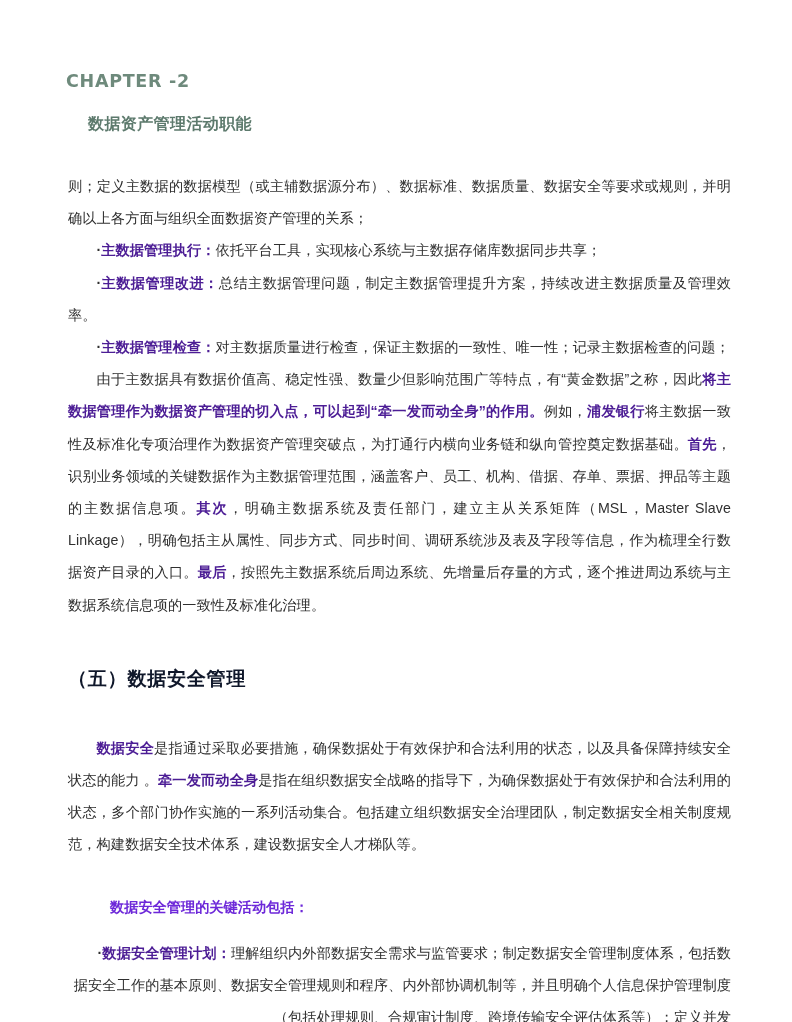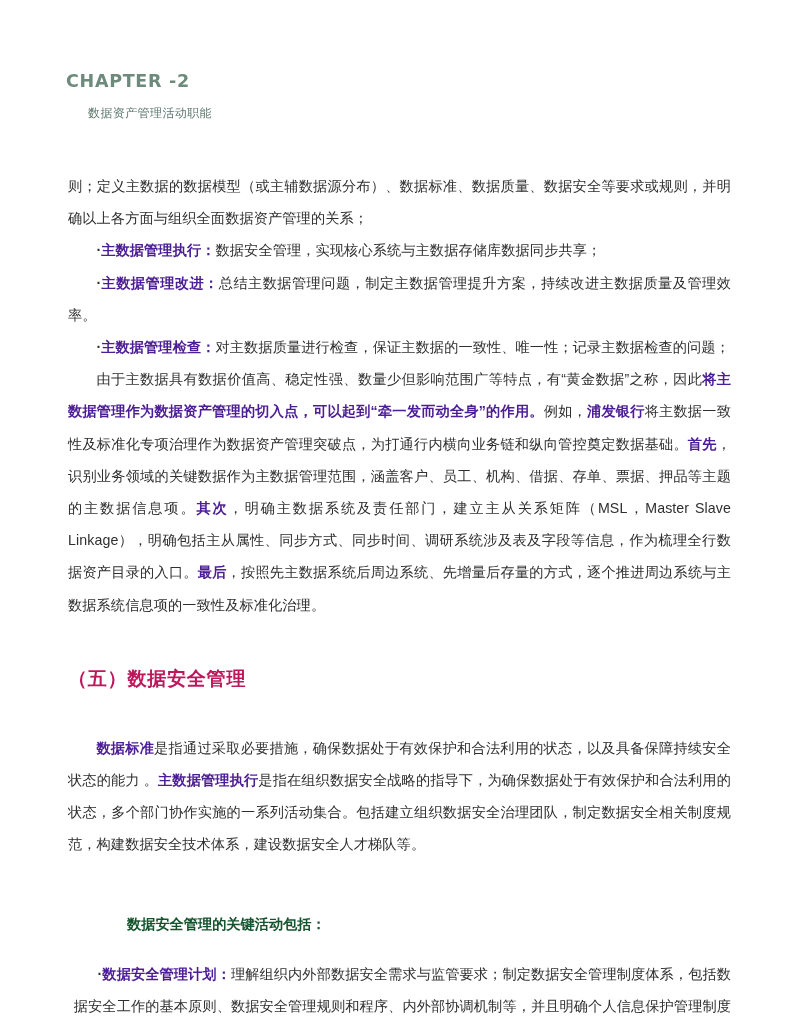--- a/index.html
+++ b/index.html
@@ -33,24 +33,24 @@
   .chapter-label {
     font-family: "DejaVu Sans", sans-serif;
     font-size: 17.5px;
     font-weight: 700;
     letter-spacing: 0.7px;
     color: #6e8a7c;
     line-height: 1.1;
     white-space: nowrap;
   }
   .chapter-subtitle {
-    margin-top: 15px;
+    margin-top: 23px;
     margin-left: 22px;
-    font-size: 12px;
-    font-weight: 400;
+    font-size: 16px;
+    font-weight: 700;
     color: #5d7a6d;
     letter-spacing: 0.4px;
     line-height: 1.2;
     white-space: nowrap;
   }
 
   
   .body-col {
     position: absolute;
     left: 68px;
@@ -84,67 +84,67 @@
     font-weight: 700;
     color: #4c1d95;
   }
 
   
   .section-heading {
     margin: 0;
     padding: 0;
     font-size: 19px;
     font-weight: 700;
-    color: #be185d;
+    color: #0f172a;
     letter-spacing: 0.8px;
     line-height: 1.3;
   }
 
   .gap-before-heading { height: 46px; }
   .gap-after-heading  { height: 40px; }
   .gap-small          { height: 31px; }
 
   .subhead {
-    margin: 17px;
+    margin: 0;
     font-size: 14.2px;
     line-height: 32.2px;
     font-weight: 700;
-    color: #14532d;
+    color: #6d28d9;
     text-indent: 42px;
   }
 </style>
 </head>
 <body>
 
 <div class="page">
 
   <div class="chapter-header">
     <div class="chapter-label">CHAPTER -2</div>
     <div class="chapter-subtitle">数据资产管理活动职能</div>
   </div>
 
   <div class="body-col">
 
     <p class="para">则；定义主数据的数据模型（或主辅数据源分布）、数据标准、数据质量、数据安全等要求或规则，并明确以上各方面与组织全面数据资产管理的关系；</p>
 
-    <p class="para bullet-para"><span class="bullet-dot">·</span><span class="b">主数据管理执行：</span><span>数据安全管理，实现核心系统与主数据存储库数据同步共享；</span></p>
+    <p class="para bullet-para"><span class="bullet-dot">·</span><span class="b">主数据管理执行：</span><span>依托平台工具，实现核心系统与主数据存储库数据同步共享；</span></p>
 
     <p class="para bullet-para"><span class="bullet-dot">·</span><span class="b">主数据管理改进：</span><span>总结主数据管理问题，制定主数据管理提升方案，持续改进主数据质量及管理效率。</span></p>
 
     <p class="para bullet-para"><span class="bullet-dot">·</span><span class="b">主数据管理检查：</span><span>对主数据质量进行检查，保证主数据的一致性、唯一性；记录主数据检查的问题；</span></p>
 
     <p class="para indent2"><span>由于主数据具有数据价值高、稳定性强、数量少但影响范围广等特点，有“黄金数据”之称，因此</span><span class="b">将主数据管理作为数据资产管理的切入点，可以起到“牵一发而动全身”的作用。</span><span>例如，</span><span class="b">浦发银行</span><span>将主数据一致性及标准化专项治理作为数据资产管理突破点，为打通行内横向业务链和纵向管控奠定数据基础。</span><span class="b">首先</span><span>，识别业务领域的关键数据作为主数据管理范围，涵盖客户、员工、机构、借据、存单、票据、押品等主题的主数据信息项。</span><span class="b">其次</span><span>，明确主数据系统及责任部门，建立主从关系矩阵（MSL，Master Slave Linkage），明确包括主从属性、同步方式、同步时间、调研系统涉及表及字段等信息，作为梳理全行数据资产目录的入口。</span><span class="b">最后</span><span>，按照先主数据系统后周边系统、先增量后存量的方式，逐个推进周边系统与主数据系统信息项的一致性及标准化治理。</span></p>
 
     <div class="gap-before-heading"></div>
 
     <h2 class="section-heading">（五）数据安全管理</h2>
 
     <div class="gap-after-heading"></div>
 
-    <p class="para indent2"><span class="b">数据标准</span><span>是指通过采取必要措施，确保数据处于有效保护和合法利用的状态，以及具备保障持续安全状态的能力 。</span><span class="b">主数据管理执行</span><span>是指在组织数据安全战略的指导下，为确保数据处于有效保护和合法利用的状态，多个部门协作实施的一系列活动集合。包括建立组织数据安全治理团队，制定数据安全相关制度规范，构建数据安全技术体系，建设数据安全人才梯队等。</span></p>
+    <p class="para indent2"><span class="b">数据安全</span><span>是指通过采取必要措施，确保数据处于有效保护和合法利用的状态，以及具备保障持续安全状态的能力 。</span><span class="b">牵一发而动全身</span><span>是指在组织数据安全战略的指导下，为确保数据处于有效保护和合法利用的状态，多个部门协作实施的一系列活动集合。包括建立组织数据安全治理团队，制定数据安全相关制度规范，构建数据安全技术体系，建设数据安全人才梯队等。</span></p>
 
     <div class="gap-small"></div>
 
     <p class="subhead">数据安全管理的关键活动包括：</p>
 
     <p class="para bullet-para last-left"><span class="bullet-dot">·</span><span class="b">数据安全管理计划：</span><span>理解组织内外部数据安全需求与监管要求；制定数据安全管理制度体系，包括数据安全工作的基本原则、数据安全管理规则和程序、内外部协调机制等，并且明确个人信息保护管理制度（包括处理规则、合规审计制度、跨境传输安全评估体系等）；定义并发</span></p>
 
   </div>
 </div>
 

